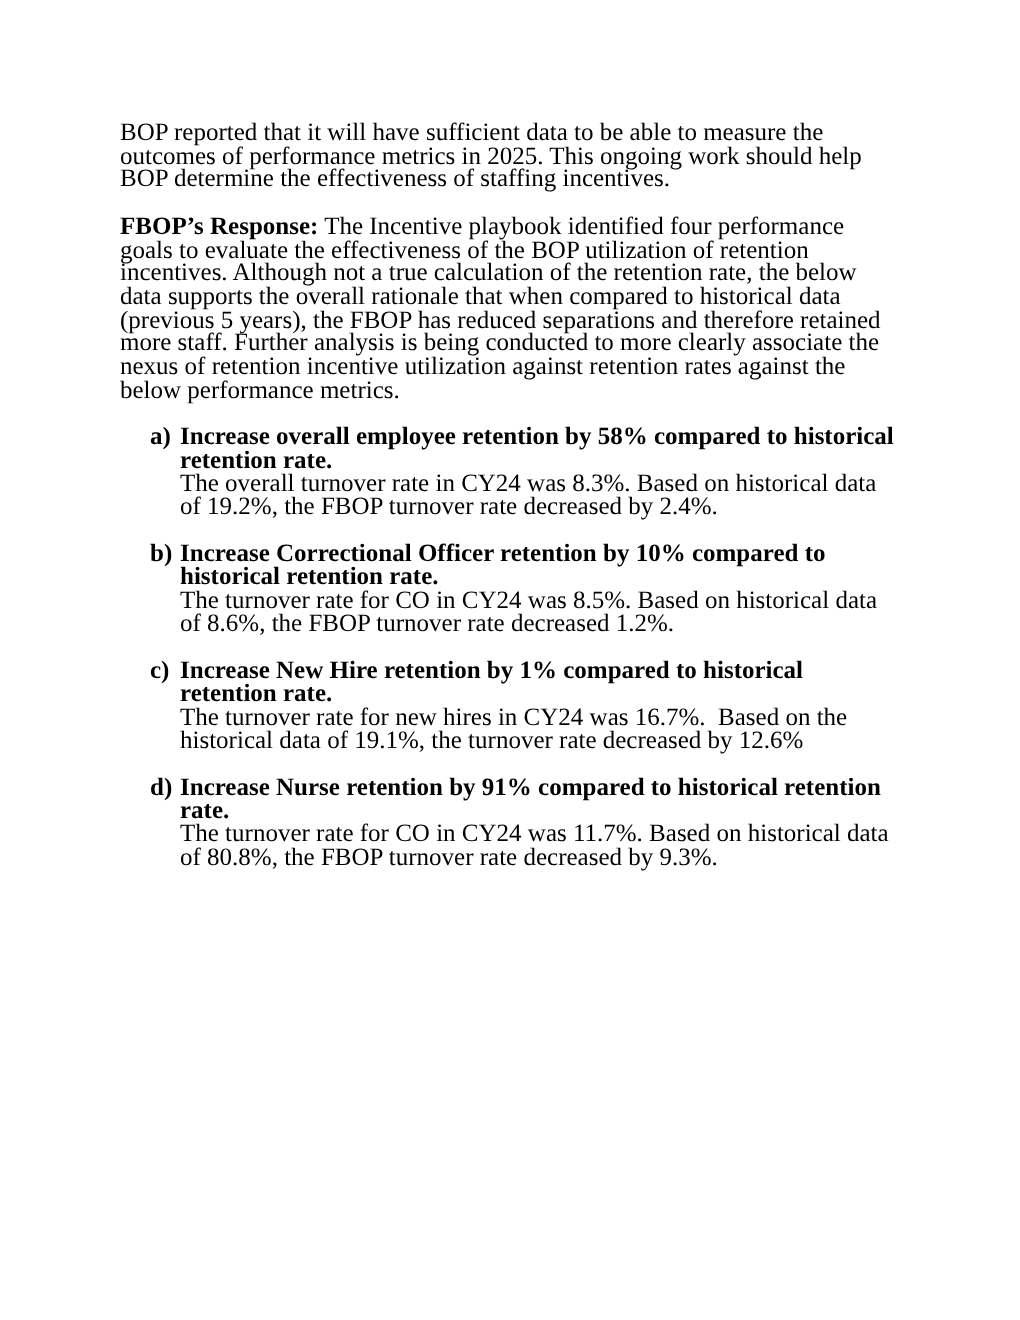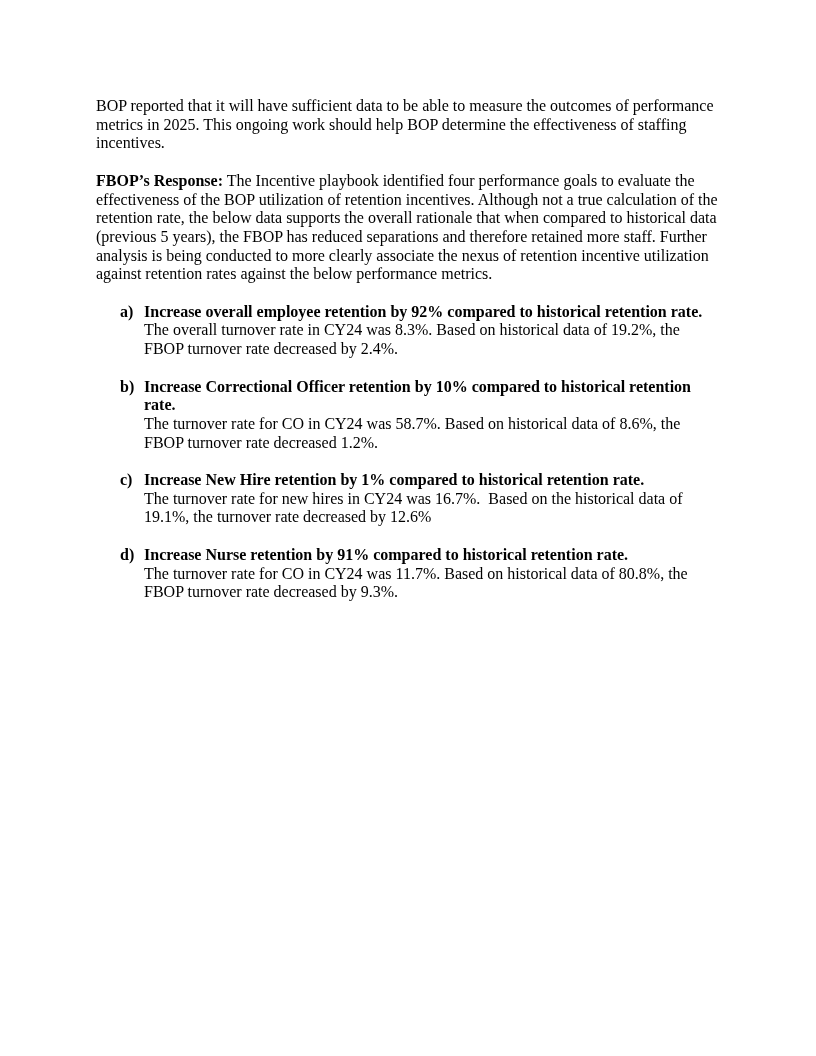--- a/index.html
+++ b/index.html
@@ -7,21 +7,21 @@
     padding: 0;
     background: #ffffff;
   }
   .page {
     position: relative;
     width: 816px;
     height: 1056px;
     background: #ffffff;
     overflow: hidden;
     font-family: "Liberation Serif", serif;
-    font-size: 16px;
+    font-size: 20px;
     line-height: 18.7px;
     color: #000000;
     -webkit-font-smoothing: antialiased;
   }
   .content {
     position: absolute;
     top: 97px;
     left: 96px;
     width: 624px;
   }
@@ -70,28 +70,28 @@
     </p>
 
     <p class="para">
       <span class="bold">FBOP’s Response:</span><span> The Incentive playbook identified four performance goals to evaluate the effectiveness of the BOP utilization of retention incentives. Although not a true calculation of the retention rate, the below data supports the overall rationale that when compared to historical data (previous 5 years), the FBOP has reduced separations and therefore retained more staff. Further analysis is being conducted to more clearly associate the nexus of retention incentive utilization against retention rates against the below performance metrics.</span>
     </p>
 
     <div class="goal-list">
 
       <div class="goal-item">
         <span class="goal-marker">a)</span>
-        <span class="goal-heading">Increase overall employee retention by 92% compared to historical retention rate.</span>
+        <span class="goal-heading">Increase overall employee retention by 58% compared to historical retention rate.</span>
         <div class="goal-body">The overall turnover rate in CY24 was 8.3%. Based on historical data of 19.2%, the FBOP turnover rate decreased by 2.4%.</div>
       </div>
 
       <div class="goal-item">
         <span class="goal-marker">b)</span>
         <span class="goal-heading">Increase Correctional Officer retention by 10% compared to historical retention rate.</span>
-        <div class="goal-body">The turnover rate for CO in CY24 was 58.7%. Based on historical data of 8.6%, the FBOP turnover rate decreased 1.2%.</div>
+        <div class="goal-body">The turnover rate for CO in CY24 was 8.5%. Based on historical data of 8.6%, the FBOP turnover rate decreased 1.2%.</div>
       </div>
 
       <div class="goal-item">
         <span class="goal-marker">c)</span>
         <span class="goal-heading">Increase New Hire retention by 1% compared to historical retention rate.</span>
         <div class="goal-body">The turnover rate for new hires in CY24 was 16.7%.  Based on the historical data of 19.1%, the turnover rate decreased by 12.6%</div>
       </div>
 
       <div class="goal-item">
         <span class="goal-marker">d)</span>

